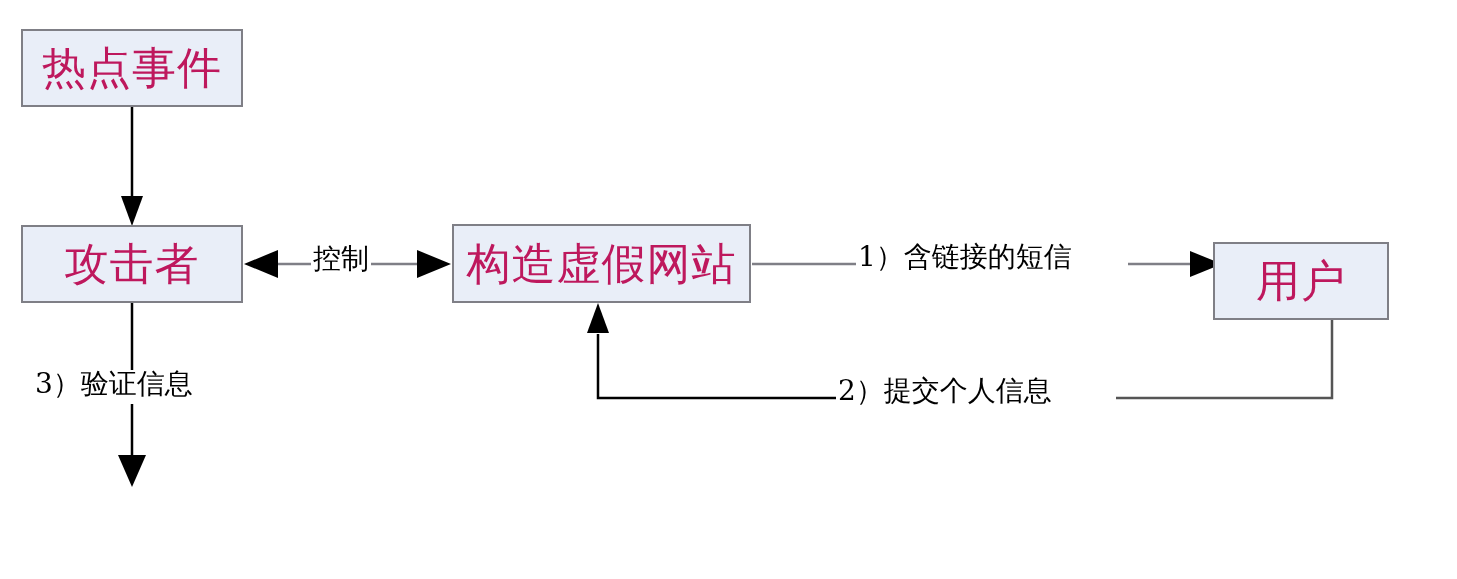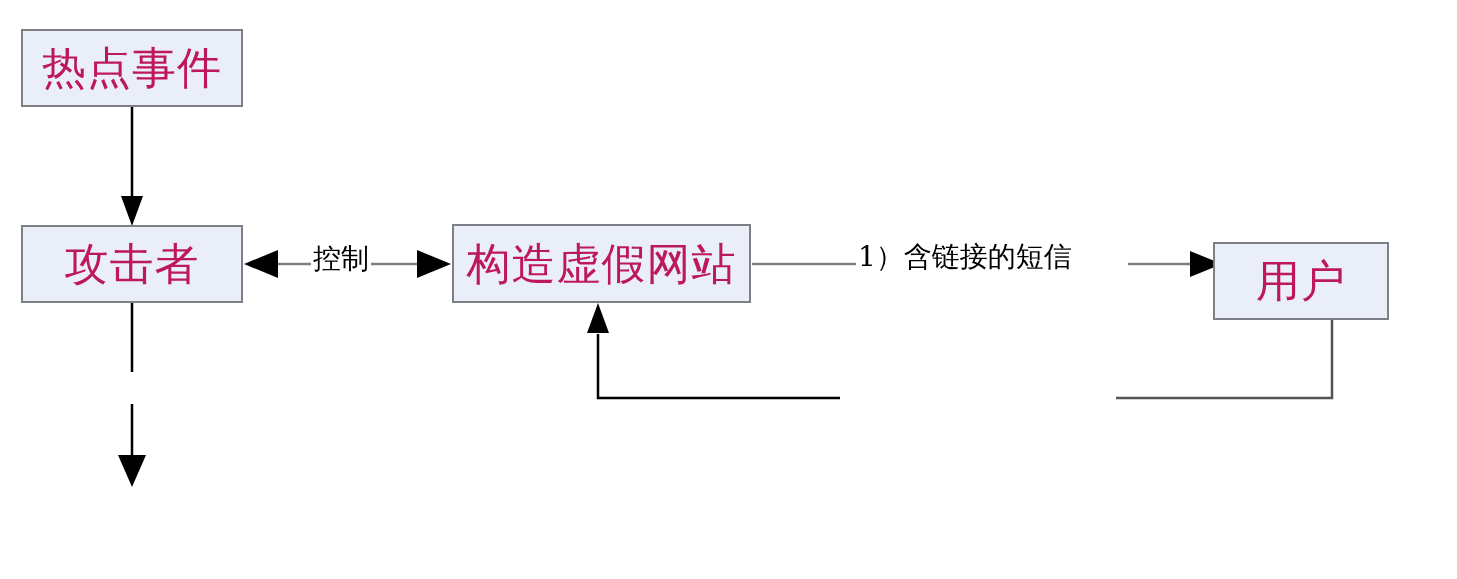--- a/index.html
+++ b/index.html
@@ -101,15 +101,17 @@
 
   <div class="node" style="left:1213px; top:225px; width:176px; height:78px;margin-top:17px;">
     <span>用户</span>
   </div>
 
 
   <div class="edge-label lbl-ctl" style="left:311px; top:245px;">控制</div>
 
   <div class="edge-label" style="left:856px; top:243px;">1）含链接的短信</div>
 
+  <div class="edge-label" style="left:836px; top:377px;">2）提交个人信息</div>
 
+  <div class="edge-label" style="left:33px; top:370px;">3）验证信息</div>
 
 </div>
 
 </body></html>

